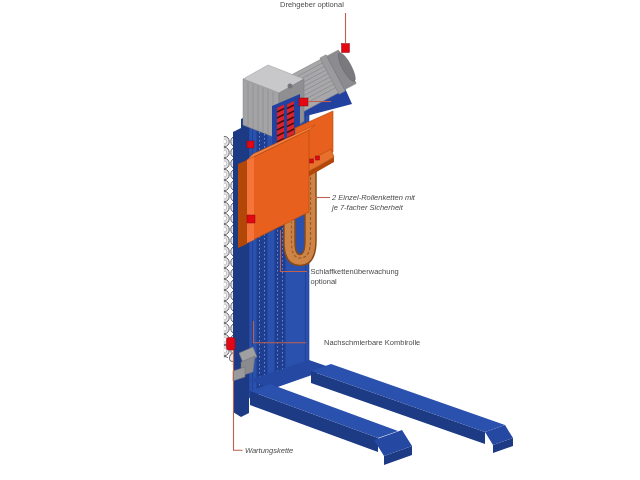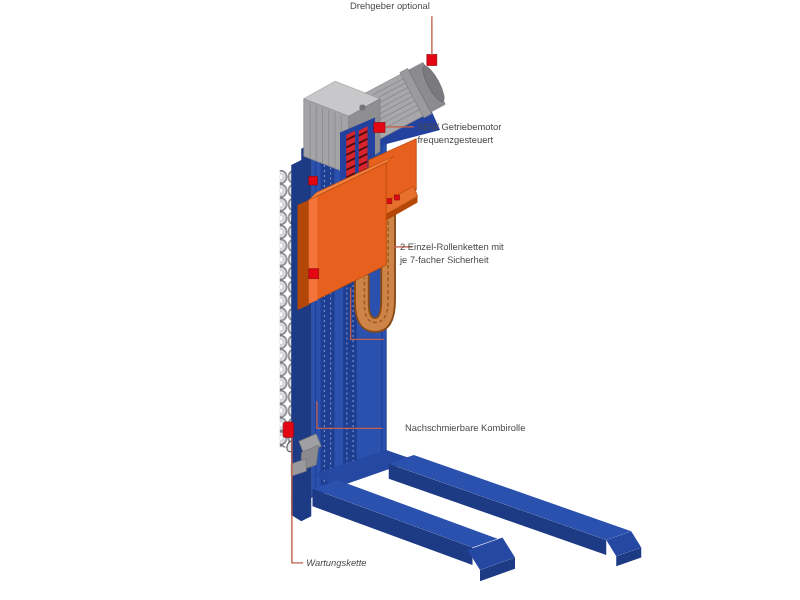--- a/index.html
+++ b/index.html
@@ -162,30 +162,30 @@
       <polyline class="cls-leader" points="280.5,230 280.5,271.5 307,271.5"></polyline>
       <polyline class="cls-leader" points="253.5,321 253.5,342.7 306,342.7"></polyline>
       <polyline class="cls-leader" points="233.5,350 233.5,450.3 242.5,450.3"></polyline>
     </g>
   </svg>
 
   <div class="callout" style="left:280px;top:0px;">
     <span>Drehgeber optional</span>
   </div>
 
-  <div class="callout" style="left:334px;top:97px;">
-    <span>SEW Getriebemotor</span>
-    <span>frequenzgesteuert</span>
-  </div>
 
-  <div class="callout" style="left:320px;top:193px;">
+  <div class="callout" style="left:332px;top:193px;font-style:italic;">
     <span>2 Einzel-Rollenketten mit</span>
     <span>je 7-facher Sicherheit</span>
   </div>
 
+  <div class="callout" style="left:310.5px;top:267px;">
+    <span>Schlaffkettenüberwachung</span>
+    <span>optional</span>
+  </div>
 
   <div class="callout" style="left:324px;top:338px;">
     <span>Nachschmierbare Kombirolle</span>
   </div>
 
   <div class="callout" style="left:245px;top:446px;font-style:italic;">
     <span>Wartungskette</span>
   </div>
 
 </div>

